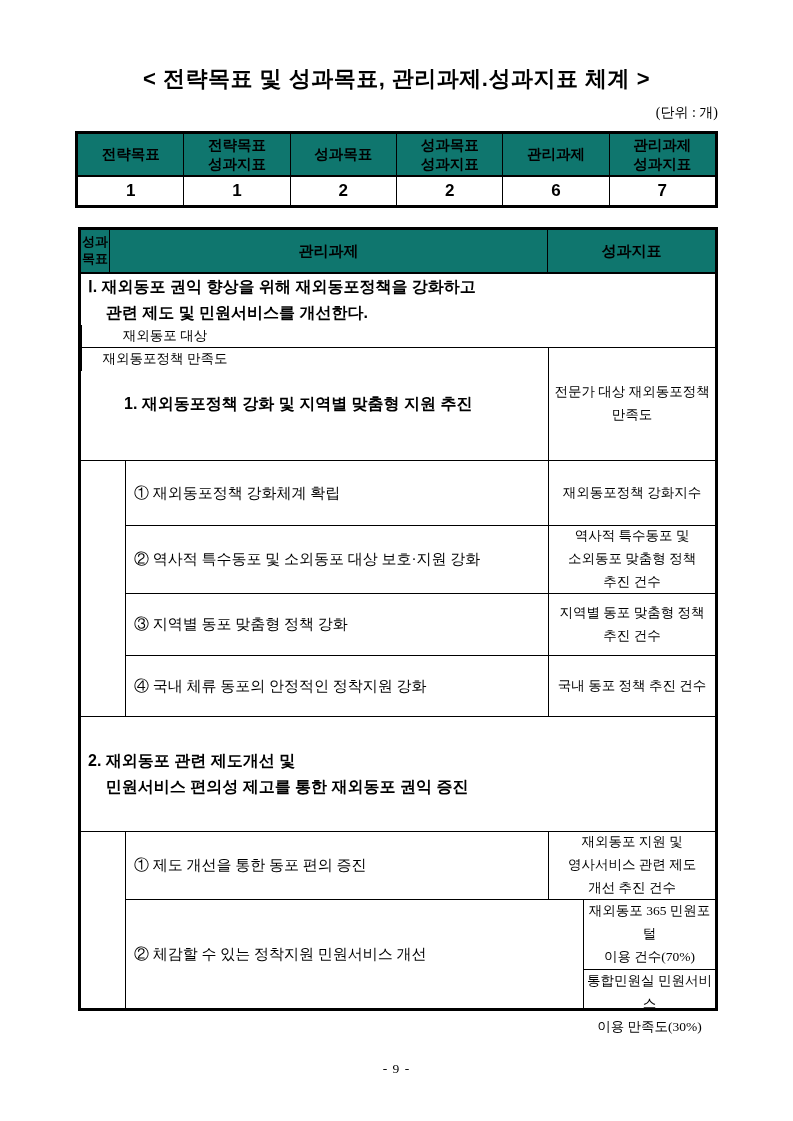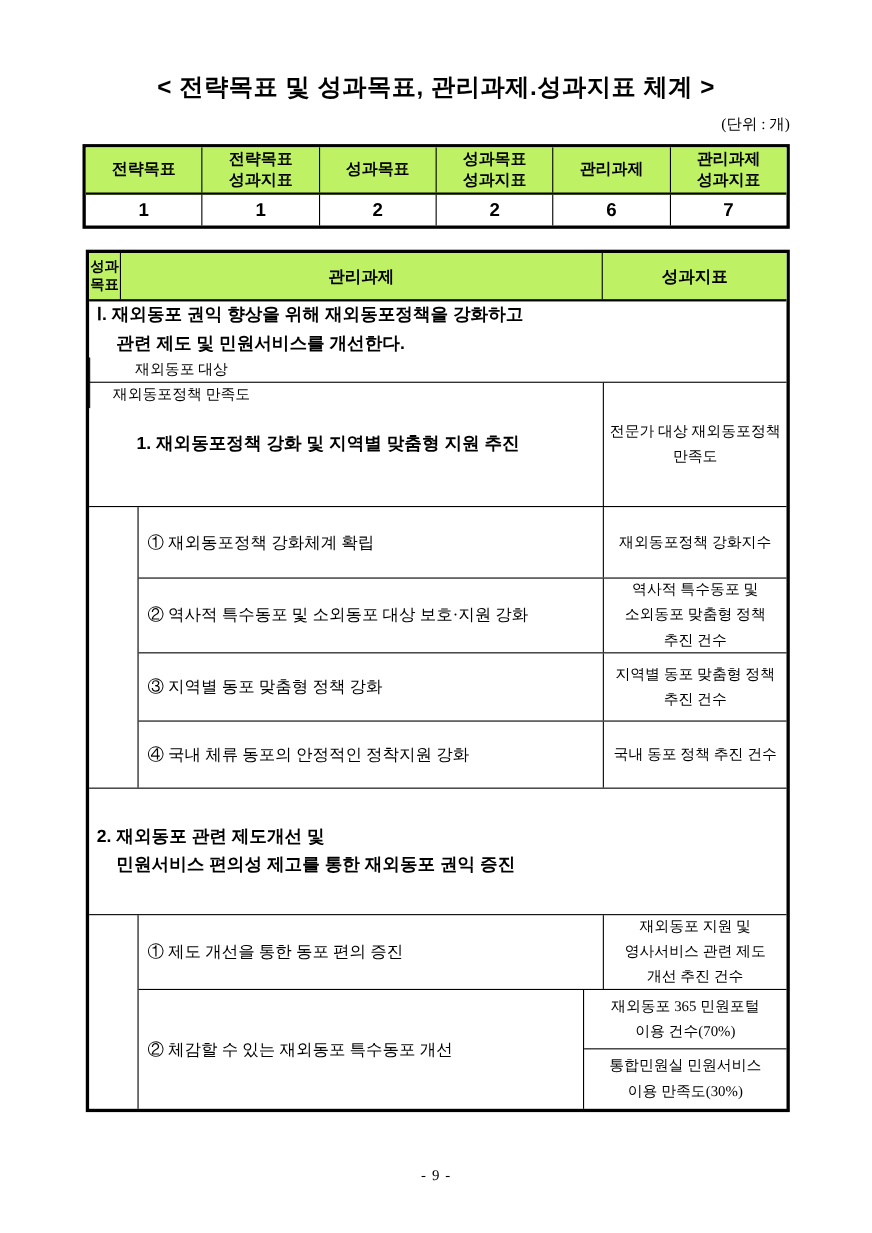--- a/index.html
+++ b/index.html
@@ -57,21 +57,21 @@
     display:flex; align-items:center; justify-content:center; text-align:right;
   }
   .m-hdr-task {
     flex:1; border-left:1px solid #000; font-size:15px;
     display:flex; align-items:center; justify-content:center;
   }
   .m-hdr-ind {
     width:167px; border-left:1px solid #000; font-size:15px;
     display:flex; align-items:center; justify-content:center;
   }
-  .hdr-bg { background:#bef264; }
+  .hdr-bg { background:#0f766e; }
 
   .goal-row { display:flex; border-top:1px solid #000; }
   .goal-row.no-top { border-top:none; }
   .task-goal {
     flex:1; display:flex; align-items:center; padding-left:7px;
     box-sizing:border-box;
     font-family:"Liberation Sans", sans-serif; font-weight:bold;
     font-size:16px; white-space:pre-wrap; line-height:1.6;
   }
   .ind-cell {
@@ -84,21 +84,21 @@
   .group { display:flex; border-top:1px solid #000; }
   .group-spacer { width:44px; }
   .group-stack { flex:1; border-left:1px solid #000; display:flex; flex-direction:column; }
   .sub-row { display:flex; border-top:1px solid #000; }
   .sub-row.first { border-top:none; }
   .task-sub {
     flex:1; display:flex; align-items:center; padding-left:8px;
     box-sizing:border-box; font-size:15px;
   }
   .ind-split {
-    width:185px; border-left:1px solid #000;
+    width:132px; border-left:1px solid #000;
     display:flex; flex-direction:column; box-sizing:border-box;
   }
   .ind-part {
     flex:1; display:flex; align-items:center; justify-content:center;
     text-align:center; font-size:13.5px; line-height:1.7; white-space:pre-wrap;
   }
   .ind-part.second { border-top:1px solid #000; }
 
   
   .h-row-I  { height:73px;flex-direction:column; }
@@ -200,21 +200,21 @@
   <div class="group">
     <div class="group-spacer"></div>
     <div class="group-stack">
       <div class="sub-row first h-sub-b1">
         <div class="task-sub">① 제도 개선을 통한 동포 편의 증진</div>
         <div class="ind-cell">재외동포 지원 및
 영사서비스 관련 제도
 개선 추진 건수</div>
       </div>
       <div class="sub-row h-sub-b2">
-        <div class="task-sub">② 체감할 수 있는 재외동포 특수동포 개선</div>
+        <div class="task-sub">② 체감할 수 있는 정착지원 민원서비스 개선</div>
         <div class="ind-split">
           <div class="ind-part h-ind-p1">재외동포 365 민원포털
 이용 건수(70%)</div>
           <div class="ind-part second">통합민원실 민원서비스
 이용 만족도(30%)</div>
         </div>
       </div>
     </div>
   </div>
 

